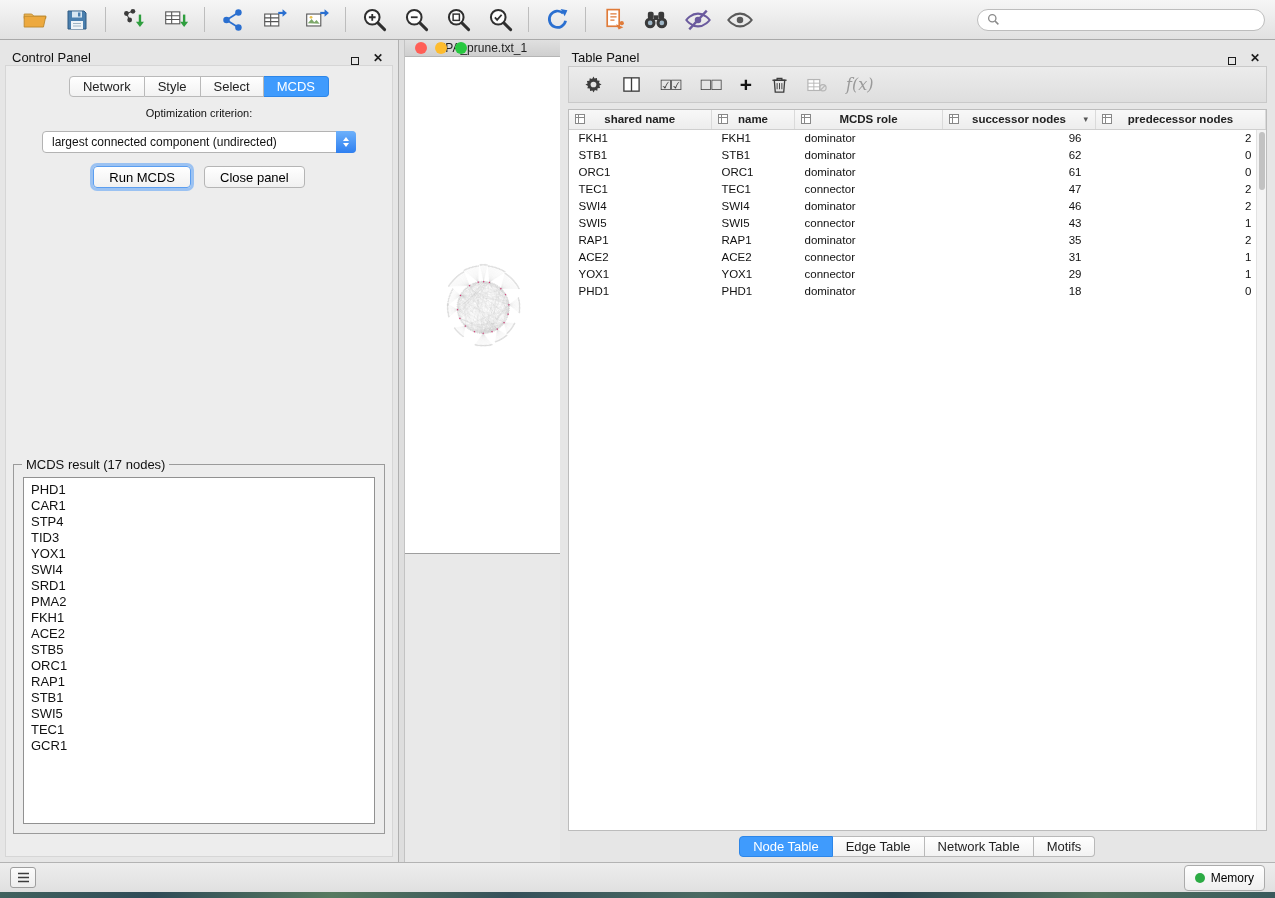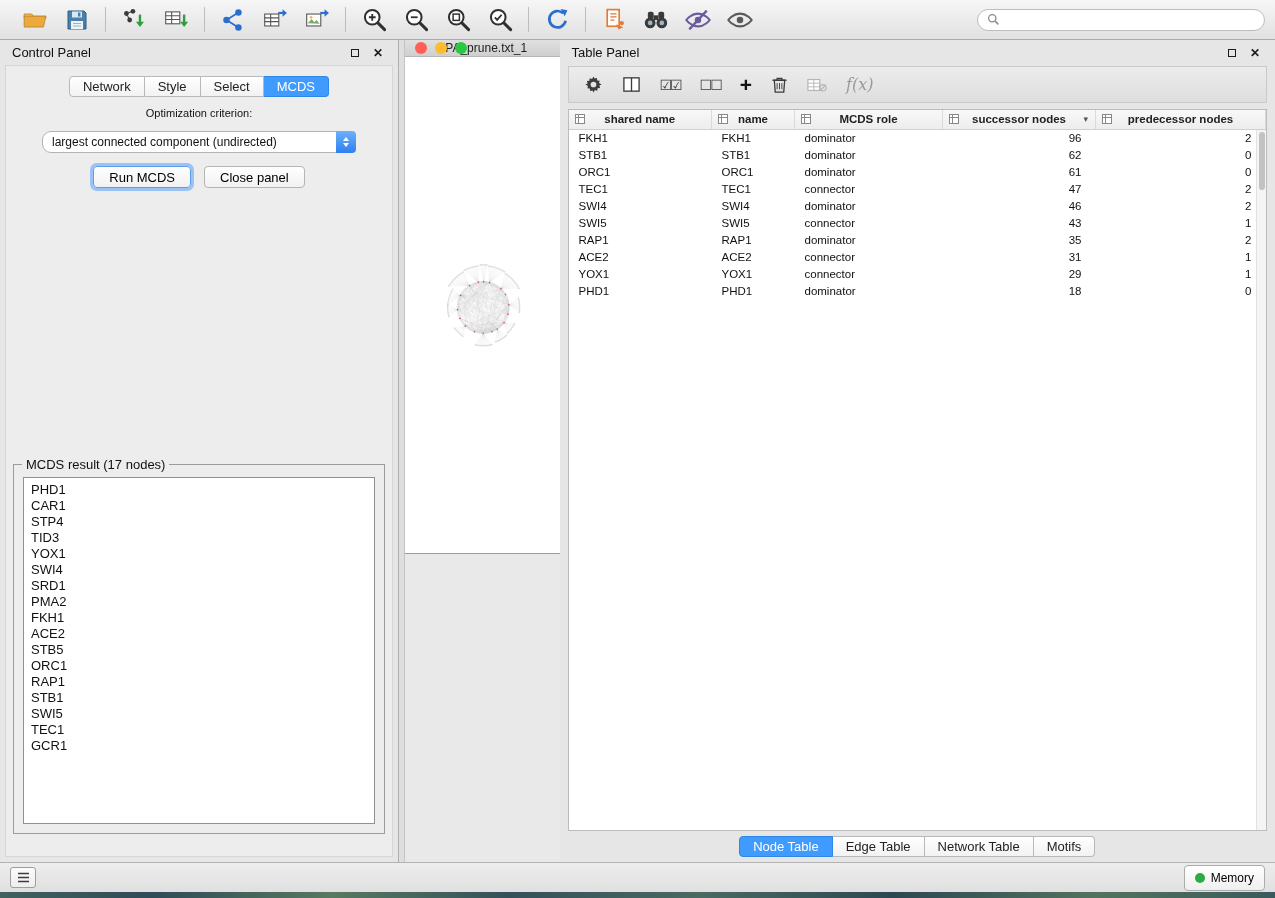--- a/index.html
+++ b/index.html
@@ -10,33 +10,33 @@
   #toolbar{height:40px;background:linear-gradient(#f6f6f6,#e1e1e1);border-bottom:1px solid #a9a9a9;display:flex;align-items:center;padding:0 10px}
   .tbg{display:flex;align-items:center;gap:8px;padding:0 8px}
   .tbtn{background:none;border:none;width:34px;height:32px;display:flex;align-items:center;justify-content:center;cursor:pointer}
   .tsep{width:1px;height:25px;background:#bdbdbd;margin:0 3px}
   #search-box{margin-left:auto;width:288px;height:22px;border:1px solid #bdbdbd;border-radius:12px;background:#fff;display:flex;align-items:center;padding:0 9px;gap:6px}
   #search-box input{border:none;outline:none;flex:1;font-size:12px;background:transparent}
 
   
   #main{display:flex;height:822px}
   #control-panel{width:399px;background:#e6e6e6;border-right:1px solid #b0b0b0;display:flex;flex-direction:column}
-  .panel-header{height:25px;display:flex;align-items:center;padding:0 12px;font-size:13px}
+  .panel-header{height:25px;display:flex;align-items:flex-end;padding:0 12px;font-size:13px}
   .panel-header .spacer{flex:1}
   .winbtn{width:16px;display:inline-flex;align-items:center;justify-content:center;font-size:12px;font-weight:bold;color:#1c1c1c;cursor:pointer;margin-left:7px;background:none;border:none}
   .sqicon{width:8px;height:8px;border:1.5px solid #1c1c1c;display:inline-block}
 
   .cp-body{flex:1;margin:0 5px 5px;background:#ededed;border:1px solid #d6d6d6;display:flex;flex-direction:column;align-items:center}
   .seg{display:flex;margin-top:10px}
   .seg .tab{height:21px;line-height:19px;padding:0 13px;background:linear-gradient(#ffffff,#f2f2f2);border:1px solid #b9b9b9;border-left:none;font-size:13px;cursor:pointer;color:#222}
   .seg .tab:first-child{border-left:1px solid #b9b9b9;border-radius:4px 0 0 4px}
   .seg .tab:last-child{border-radius:0 4px 4px 0}
   .seg .tab.active{background:var(--accent);border-color:#2d86e8;color:#fff}
   .opt-label{margin-top:10px;font-size:11px}
-  .dropdown{margin-top:12px;width:314px;height:22px;background:#fff;border:1px solid #b3b3b3;border-radius:9px;position:relative;font-size:12px;line-height:20px;padding:0 26px 0 9px;cursor:pointer;white-space:nowrap}
+  .dropdown{margin-top:12px;width:314px;height:22px;background:#fff;border:1px solid #b3b3b3;border-radius:4px;position:relative;font-size:12px;line-height:20px;padding:0 26px 0 9px;cursor:pointer;white-space:nowrap}
   .dd-cap{position:absolute;top:-1px;right:-1px;width:20px;height:22px;border-radius:0 4px 4px 0;background:linear-gradient(#6db1fb,#2e7ff0);display:flex;flex-direction:column;align-items:center;justify-content:center;gap:2px}
   .dd-cap i{width:0;height:0;border-left:3.5px solid transparent;border-right:3.5px solid transparent;display:block}
   .dd-cap .up{border-bottom:4px solid #fff}
   .dd-cap .dn{border-top:4px solid #fff}
   .btnrow{margin-top:13px;display:flex;gap:13px}
   .pbtn{height:22px;padding:0 15px;font-size:13px;background:linear-gradient(#ffffff,#f1f1f1);border:1px solid #b5b5b5;border-radius:4px;cursor:pointer}
   .pbtn.focused{box-shadow:0 0 0 3px rgba(100,165,245,.6);border-color:#5b9ef0}
 
   .mcds-fieldset{margin-top:auto;margin-bottom:22px;width:372px;height:370px;border:1px solid #9b9b9b;position:relative;background:#ededed}
   .mcds-legend{position:absolute;top:-8px;left:8px;background:#ededed;padding:0 4px;font-size:13px}

